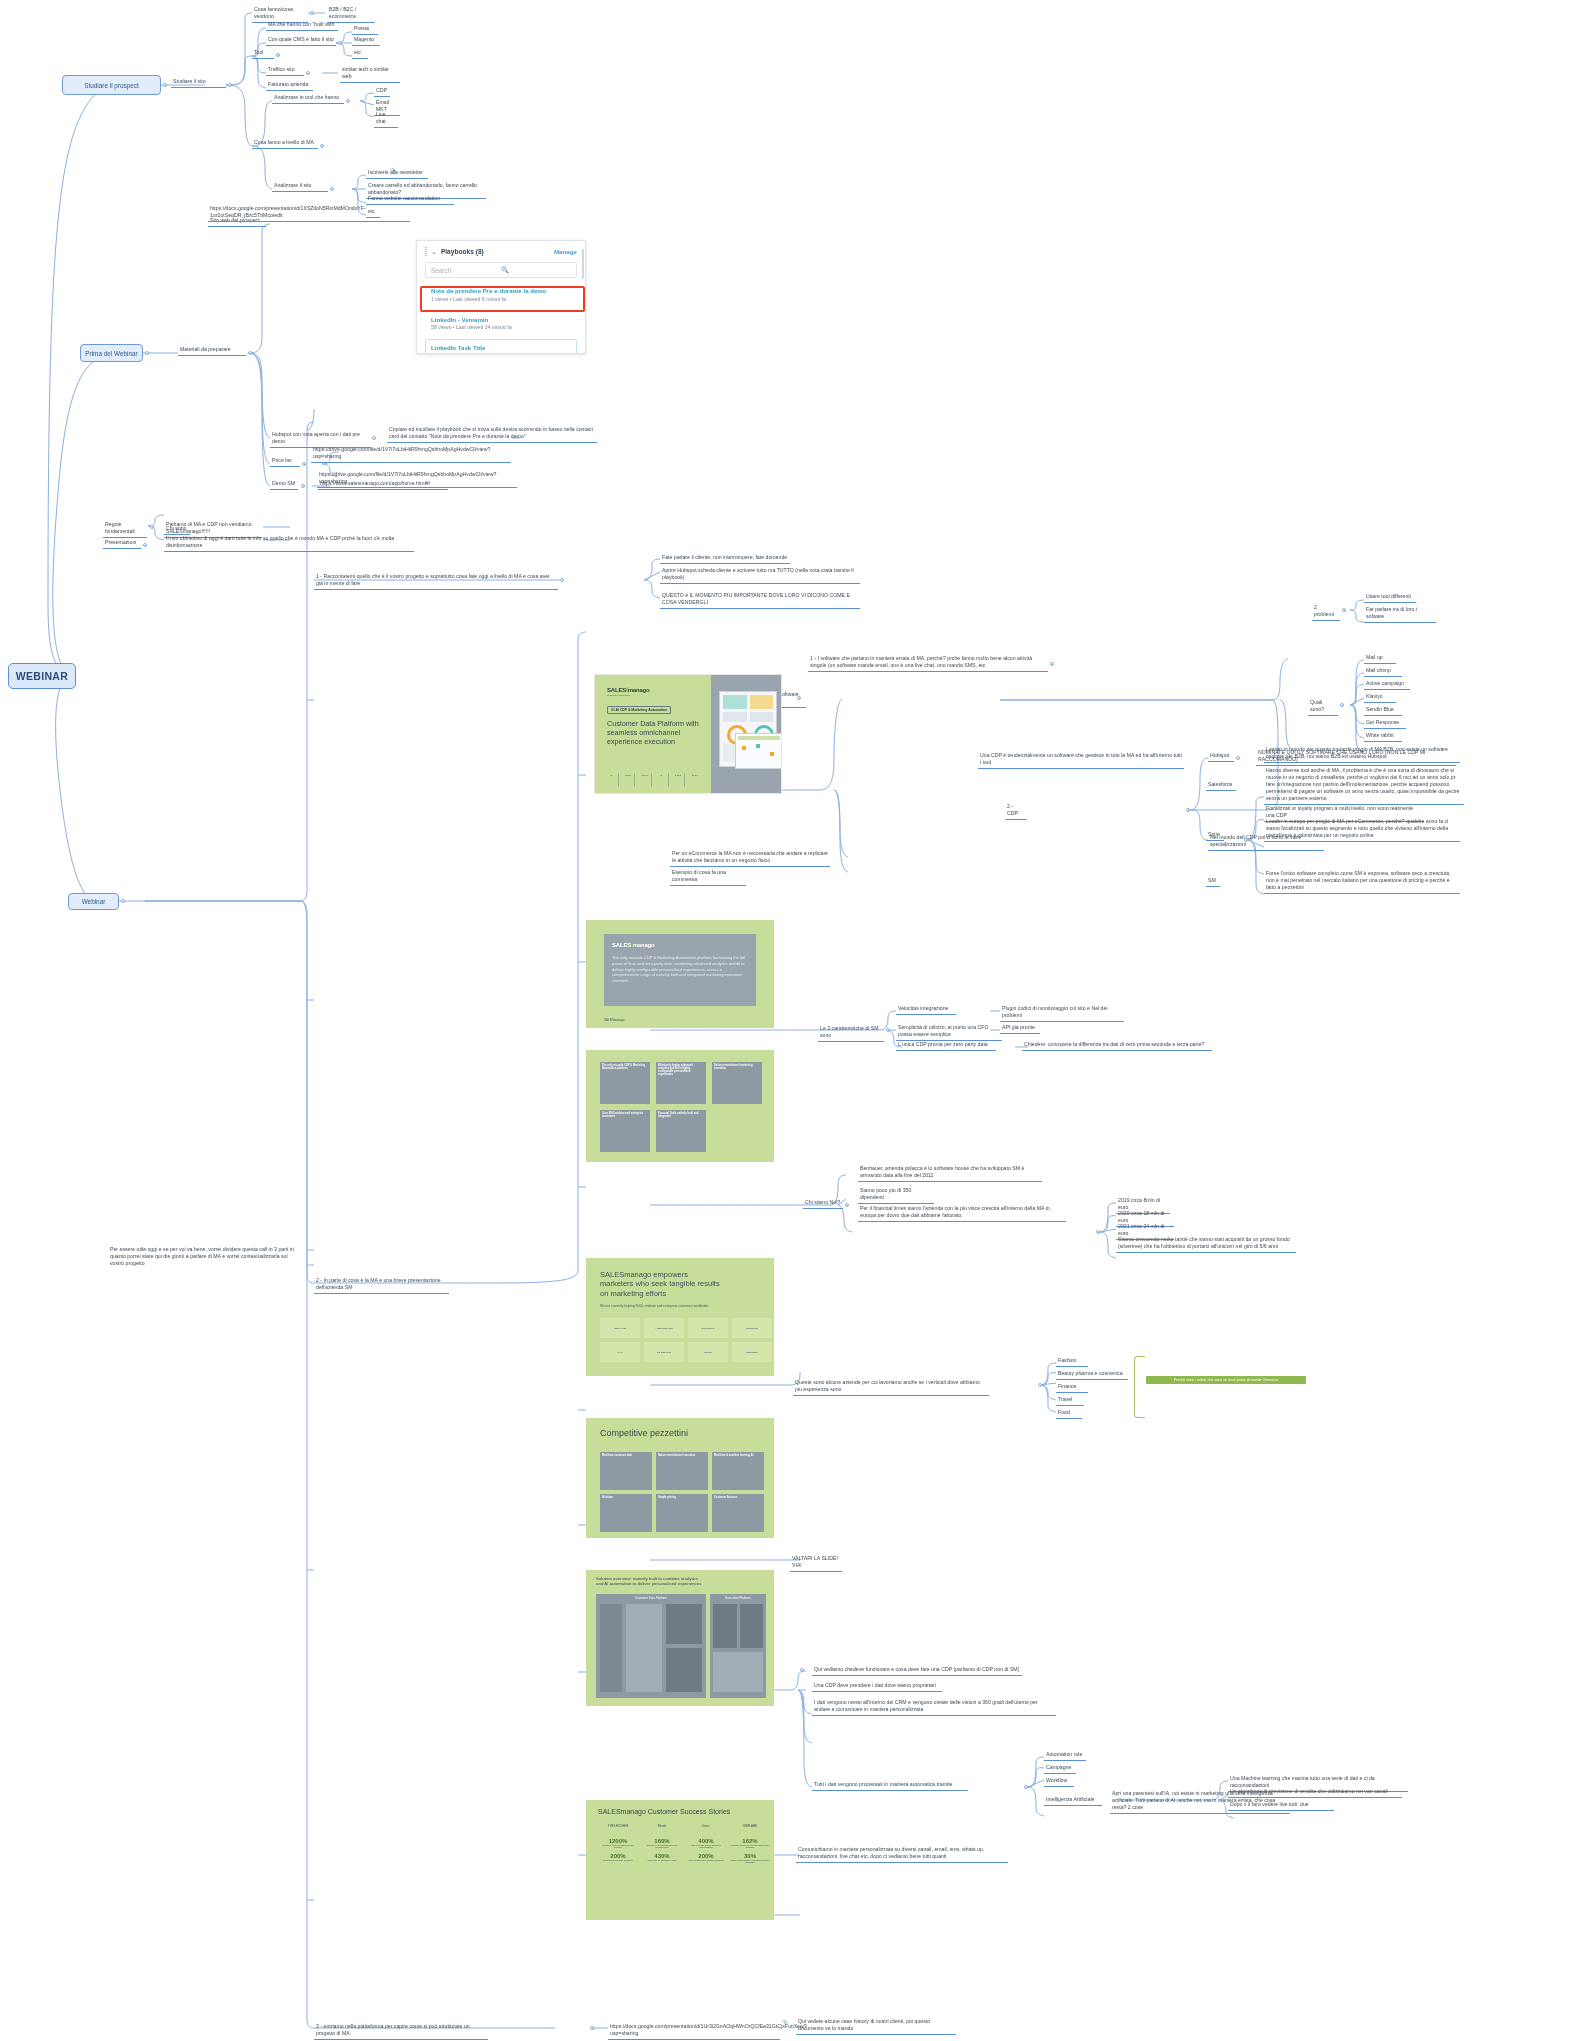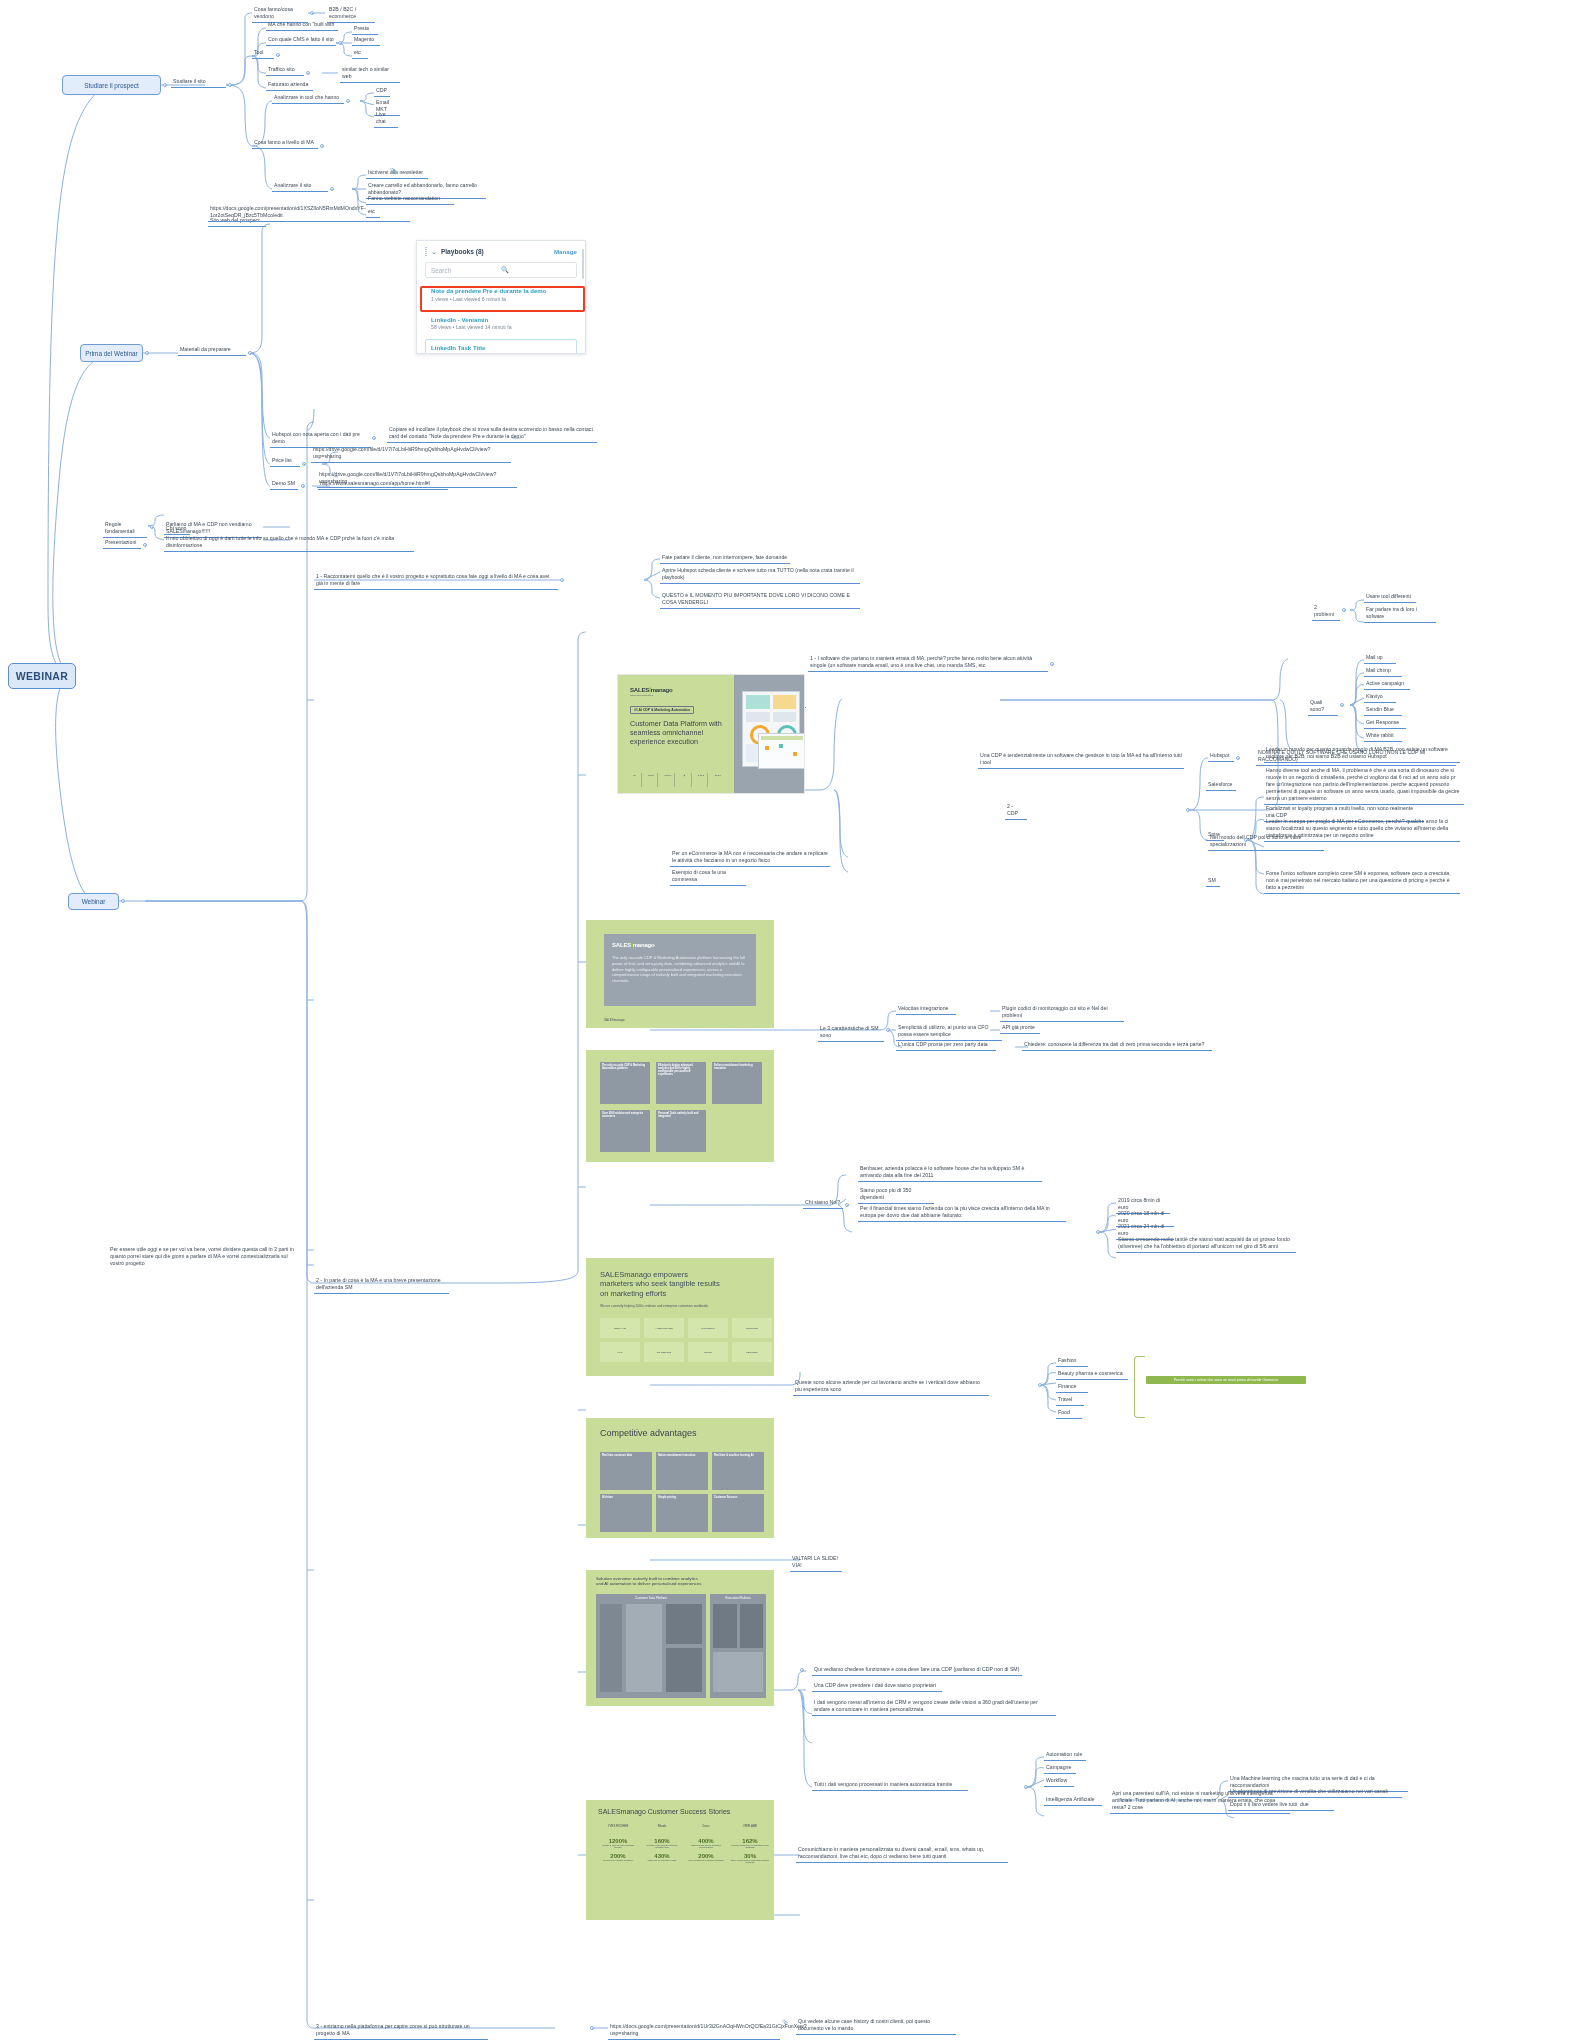--- a/index.html
+++ b/index.html
@@ -448,21 +448,21 @@
   <div class="node underline" style="left:1206px;top:780px;width:30px;">Salesforce</div>
   <div class="node underline" style="left:1264px;top:766px;width:200px;">Hanno diverse tool anche di MA, il problema è che è una sorta di dinosauro che si muove in un negozio di cristalleria, perchè ci vogliono dai 6 mci ad un anno solo pr fare un'integrazione non parlnio dell'implementazione, perche acquend possono permettersi di pagare un software un anno senza usarlo, quasi impossibile da gecire senza un partnere esterno</div>
 
   <div class="node underline" style="left:1206px;top:830px;width:18px;">Spire</div>
   <div class="node underline" style="left:1264px;top:804px;width:160px;">Focalizzati sr loyalty program a multi livello, non sono realmente una CDP</div>
 
   <div class="node underline" style="left:1206px;top:876px;width:14px;">SM</div>
   <div class="node underline" style="left:1264px;top:817px;width:196px;">Leader in europa per proglo di MA per eCommerce, perchè? qualche anno fa ci siamo focalizzati su questo segmento e tutto quello che viviamo all'interno della piattaforma è ottimizzata per un negozio online</div>
   <div class="node underline" style="left:1264px;top:869px;width:196px;">Forse l'unico software completo come SM è exponea, software ceco a cresciuta, non è mai penetrato nel mercato italiano per una questione di pricing e perchè è fatto a pezzettini</div>
 
-  <div class="slide" style="left:617px;top:674px;width:188px;height:120px;border:1px solid #e6e6e6;">
+  <div class="slide" style="left:594px;top:674px;width:188px;height:120px;border:1px solid #e6e6e6;">
     <div class="sl-green" style="position:absolute;left:0;top:0;width:116px;height:120px;">
       <div style="padding:12px 0 0 12px;">
         <div class="sl-brand">SALES<i>⦀</i>manago</div>
         <div class="sl-sub">marketing automation</div>
         <div class="sl-badge">#1 AI CDP &amp; Marketing Automation</div>
         <div class="sl-h">Customer Data Platform
 with seamless omnichannel
 experience execution</div>
       </div>
       <div class="sl-logos" style="position:absolute;left:10px;bottom:8px;width:96px;">
@@ -532,21 +532,21 @@
       <div style="background:#d5e6ad;height:20px;font-size:2.4px;color:#3d4852;display:flex;align-items:center;justify-content:center;">new balance</div>
       <div style="background:#d5e6ad;height:20px;font-size:2.4px;color:#3d4852;display:flex;align-items:center;justify-content:center;">Timberland</div>
       <div style="background:#d5e6ad;height:20px;font-size:2.4px;color:#3d4852;display:flex;align-items:center;justify-content:center;">KFC</div>
       <div style="background:#d5e6ad;height:20px;font-size:2.4px;color:#3d4852;display:flex;align-items:center;justify-content:center;">STARBUCKS</div>
       <div style="background:#d5e6ad;height:20px;font-size:2.4px;color:#3d4852;display:flex;align-items:center;justify-content:center;">Rituals</div>
       <div style="background:#d5e6ad;height:20px;font-size:2.4px;color:#3d4852;display:flex;align-items:center;justify-content:center;">PEUGEOT</div>
     </div>
   </div>
 
   <div class="slide sl-green" style="left:586px;top:1418px;width:188px;height:120px;">
-    <div style="font-size:9px;color:#3c464f;padding:10px 0 0 14px;">Competitive advantages</div>
+    <div style="font-size:9px;color:#3c464f;padding:10px 0 0 14px;">Competitive pezzettini</div>
     <div style="position:absolute;left:14px;top:34px;display:grid;grid-template-columns:repeat(3,52px);gap:4px;">
       <div class="tile" style="position:relative;height:38px;">
           <div class="t-h">Real time customer data</div>
         </div>
       <div class="tile" style="position:relative;height:38px;">
           <div class="t-h">Native omnichannel execution</div>
         </div>
       <div class="tile" style="position:relative;height:38px;">
           <div class="t-h">Real time &amp; machine learning AI</div>
         </div>

